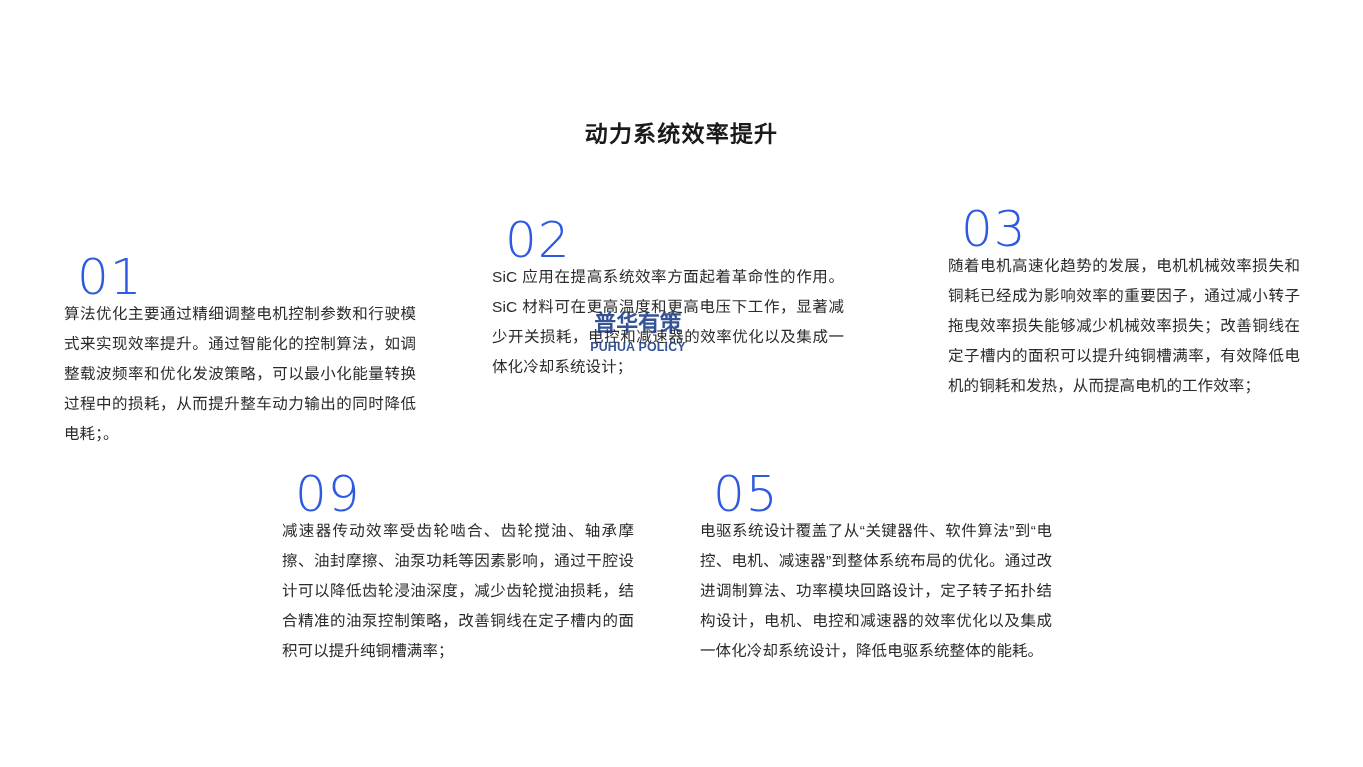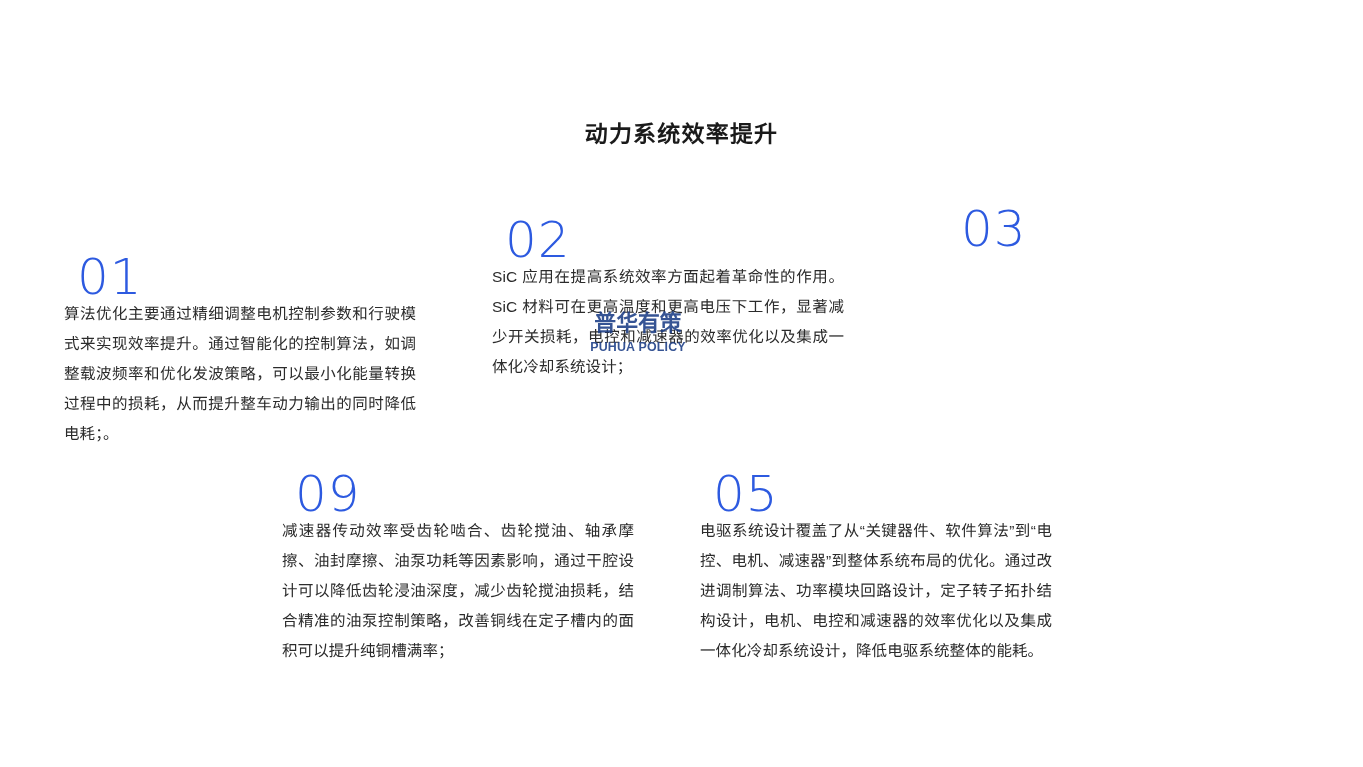--- a/index.html
+++ b/index.html
@@ -114,20 +114,21 @@
     <div class="item-body">算法优化主要通过精细调整电机控制参数和行驶模式来实现效率提升。通过智能化的控制算法，如调整载波频率和优化发波策略，可以最小化能量转换过程中的损耗，从而提升整车动力输出的同时降低电耗；。</div>
   </div>
 
   <div class="item" id="item-2">
     <div class="item-number">02</div>
     <div class="item-body">SiC 应用在提高系统效率方面起着革命性的作用。SiC 材料可在更高温度和更高电压下工作，显著减少开关损耗，电控和减速器的效率优化以及集成一体化冷却系统设计；</div>
   </div>
 
   <div class="item" id="item-3">
     <div class="item-number">03</div>
+    <div class="item-body">随着电机高速化趋势的发展，电机机械效率损失和铜耗已经成为影响效率的重要因子，通过减小转子拖曳效率损失能够减少机械效率损失；改善铜线在定子槽内的面积可以提升纯铜槽满率，有效降低电机的铜耗和发热，从而提高电机的工作效率；</div>
   </div>
 
   <div class="item" id="item-4">
     <div class="item-number">09</div>
     <div class="item-body">减速器传动效率受齿轮啮合、齿轮搅油、轴承摩擦、油封摩擦、油泵功耗等因素影响，通过干腔设计可以降低齿轮浸油深度，减少齿轮搅油损耗，结合精准的油泵控制策略，改善铜线在定子槽内的面积可以提升纯铜槽满率；</div>
   </div>
 
   <div class="item" id="item-5">
     <div class="item-number">05</div>
     <div class="item-body">电驱系统设计覆盖了从“关键器件、软件算法”到“电控、电机、减速器”到整体系统布局的优化。通过改进调制算法、功率模块回路设计，定子转子拓扑结构设计，电机、电控和减速器的效率优化以及集成一体化冷却系统设计，降低电驱系统整体的能耗。</div>

